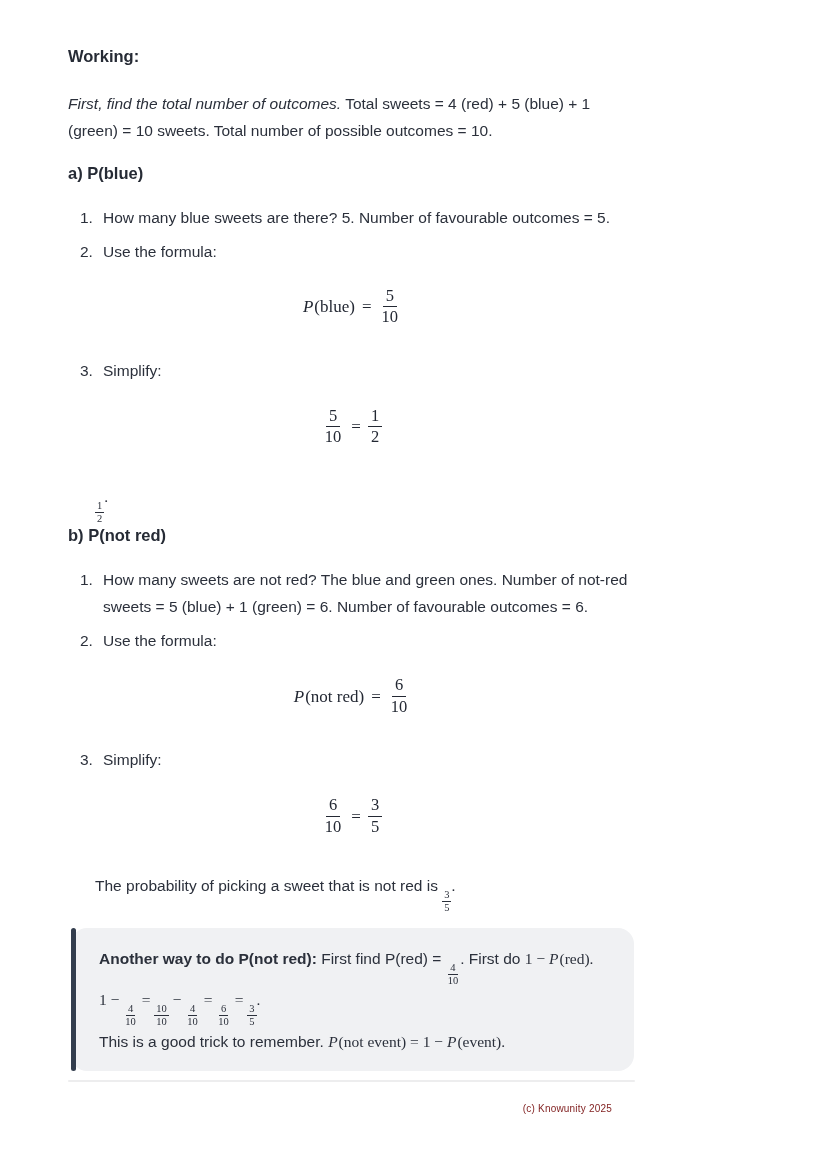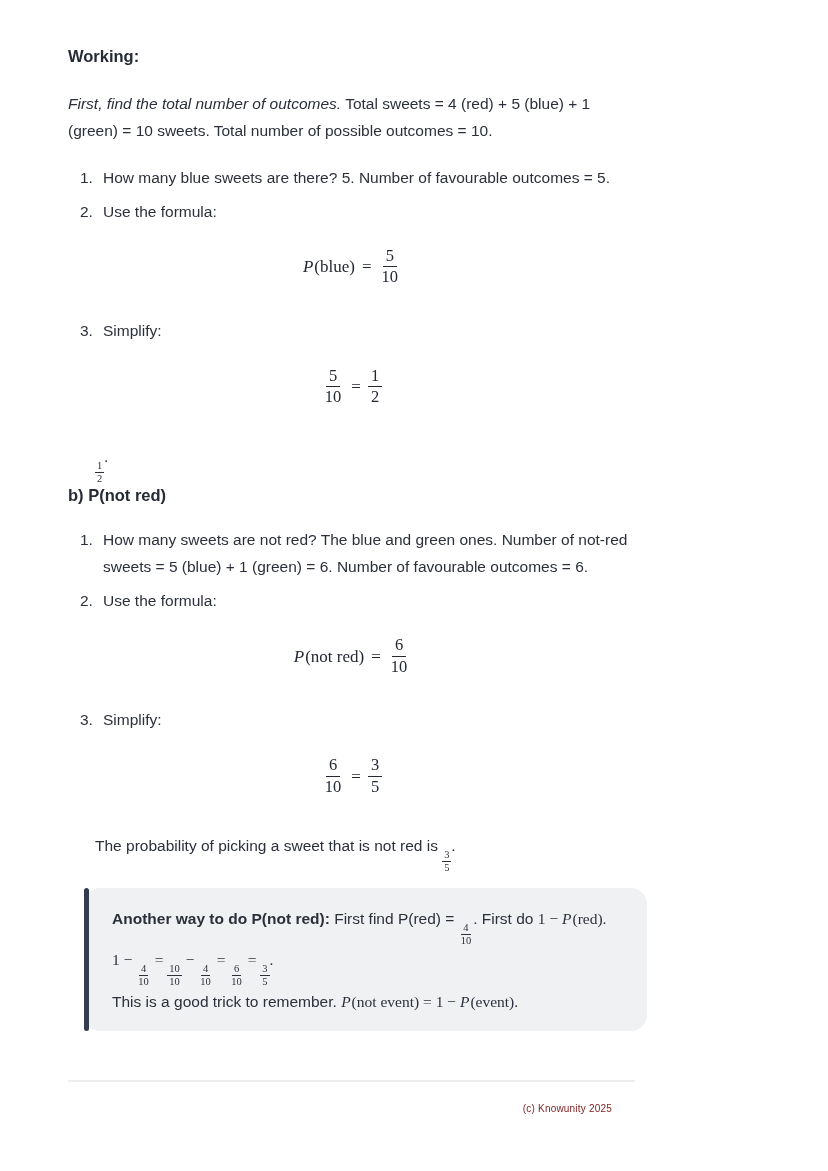--- a/index.html
+++ b/index.html
@@ -59,21 +59,21 @@
   .frac.inline .den { padding: 0 2px 0; }
 
   .result { margin: 36px 0 0 27px; }
   .result .math { font-family: "Liberation Serif", serif; }
 
   .simplify-block { margin-top: 18px; }
 
   
   .callout {
     position: relative;
-    margin: 14px 0 0 16px;
+    margin: 14px 0 0 3px;
     width: 563px;
     background: #f0f1f3;
     border-radius: 16px;
     padding: 17px 22px 15px 28px;
     line-height: 28px;
   }
   .callout-bar {
     position: absolute;
     left: 0; top: 0; bottom: 0;
     width: 5px;
@@ -127,20 +127,21 @@
 </head>
 <body>
 
 <div class="page">
   <div class="content">
 
     <h2 class="heading working-heading">Working:</h2>
 
     <p class="intro"><span class="italic">First, find the total number of outcomes.</span><span> Total sweets = 4 (red) + 5 (blue) + 1 (green) = 10 sweets. Total number of possible outcomes = 10.</span></p>
 
+    <h3 class="heading section-heading">a) P(blue)</h3>
 
     <div class="steps">
       <div class="step">
         <span class="step-num">1.</span>
         <span class="step-text">How many blue sweets are there? 5. Number of favourable outcomes = 5.</span>
       </div>
       <div class="step">
         <span class="step-num">2.</span>
         <span class="step-text">Use the formula:</span>
       </div>

